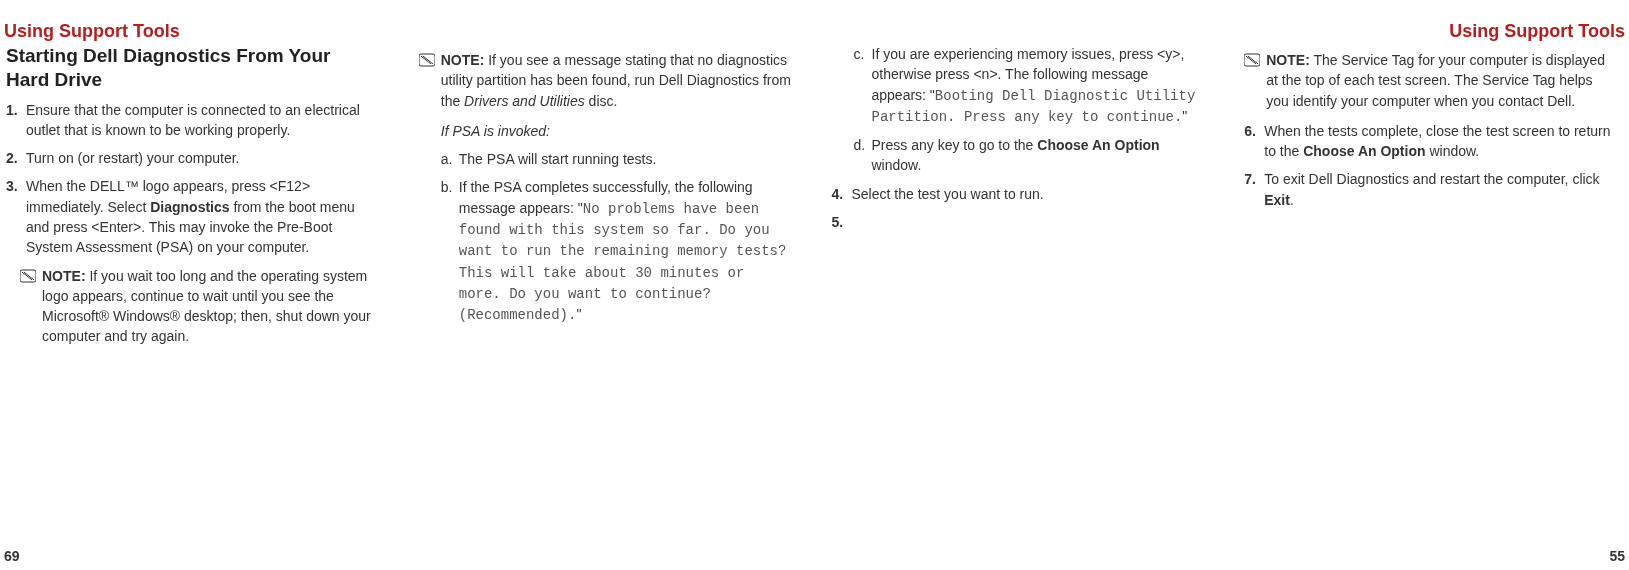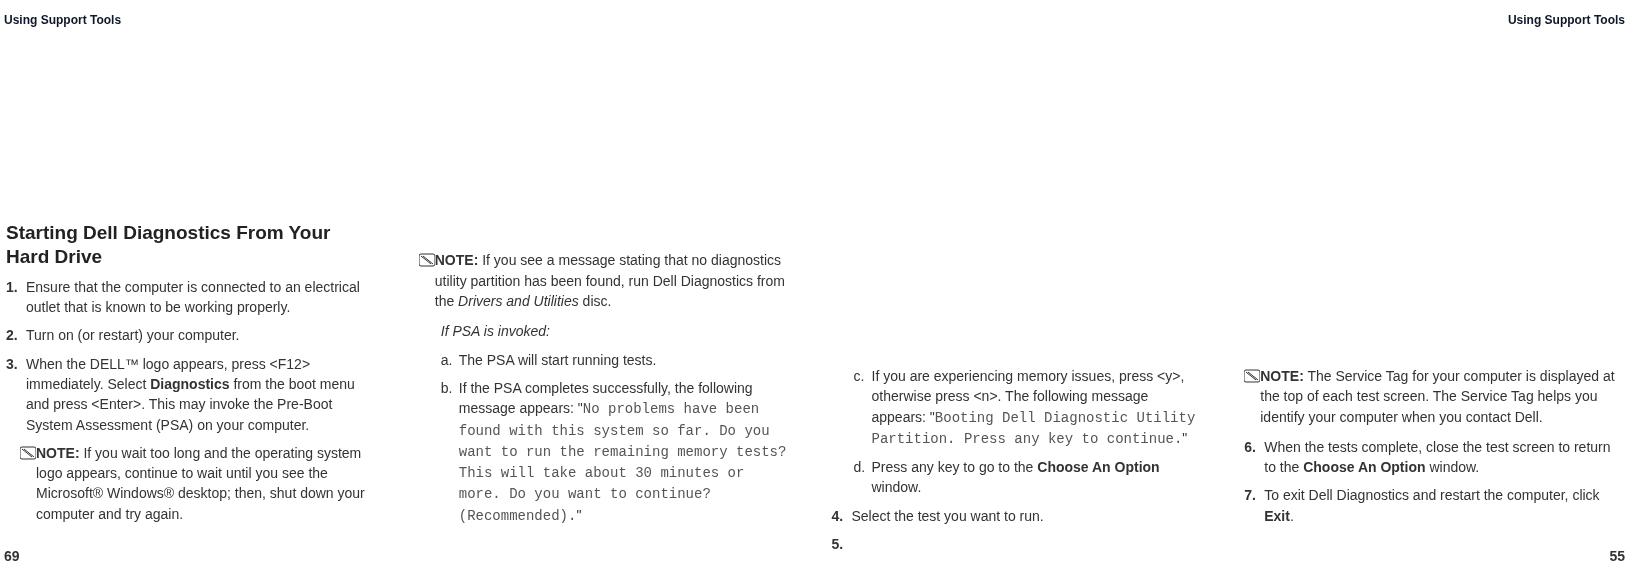--- a/index.html
+++ b/index.html
@@ -9,56 +9,56 @@
     line-height: 1.45;
     color: #333;
     width: 1629px;
     height: 570px;
     position: relative;
     background: #fff;
     padding: 8px 0 8px 0;
   }
   .header-left, .header-right {
     position: absolute;
-    top: 12px;
-    font-weight: bold;
-    font-size: 12px;
-    color: #0f172a;
+    top: 18px;
+    font-weight: bold;
+    font-size: 18px;
+    color: #b91c1c;
   }
   .header-left { left: 4px; }
   .header-right { right: 4px; }
   .pagenum-left, .pagenum-right {
     position: absolute;
     bottom: 4px;
     font-weight: bold;
     font-size: 14px;
   }
   .pagenum-left { left: 4px; }
   .pagenum-right { right: 4px; }
   .columns {
     display: flex;
     gap: 40px;
     padding: 36px 12px 28px 6px;
     height: 100%;
-    align-items: flex-end;
   }
   .col {
     flex: 1;
     min-width: 0;
   }
   h2.title {
     font-size: 19px;
     font-weight: bold;
     line-height: 1.25;
     margin-bottom: 8px;
     color: #222;
   }
   .intro { margin-bottom: 10px; }
   .note {
     display: flex;
+    gap: 6px;
     margin: 6px 0 10px 14px;
   }
   .note-icon {
     flex: 0 0 auto;
     width: 16px;
     height: 14px;
     margin-top: 3px;
   }
   .note-icon svg { display: block; }
   .note-body { flex: 1; }

